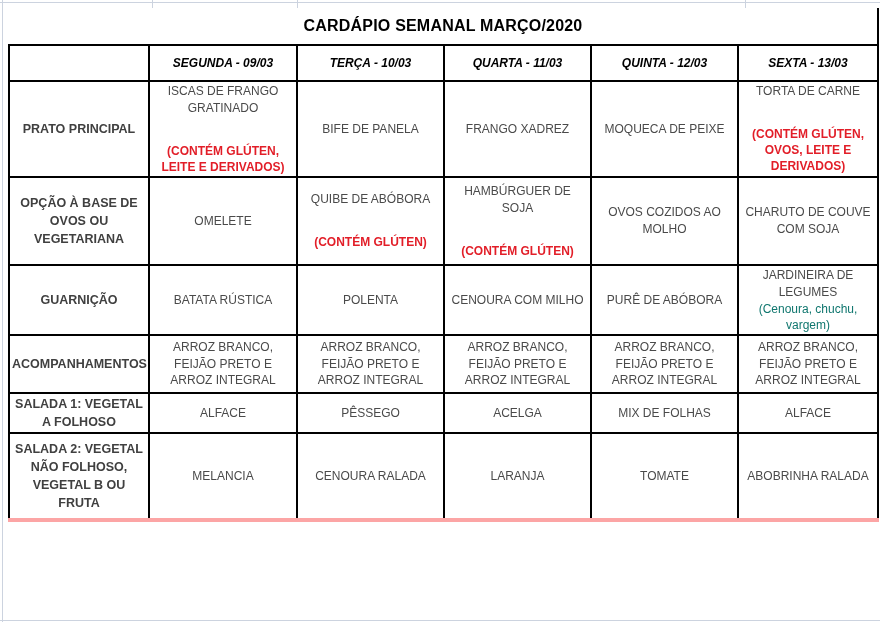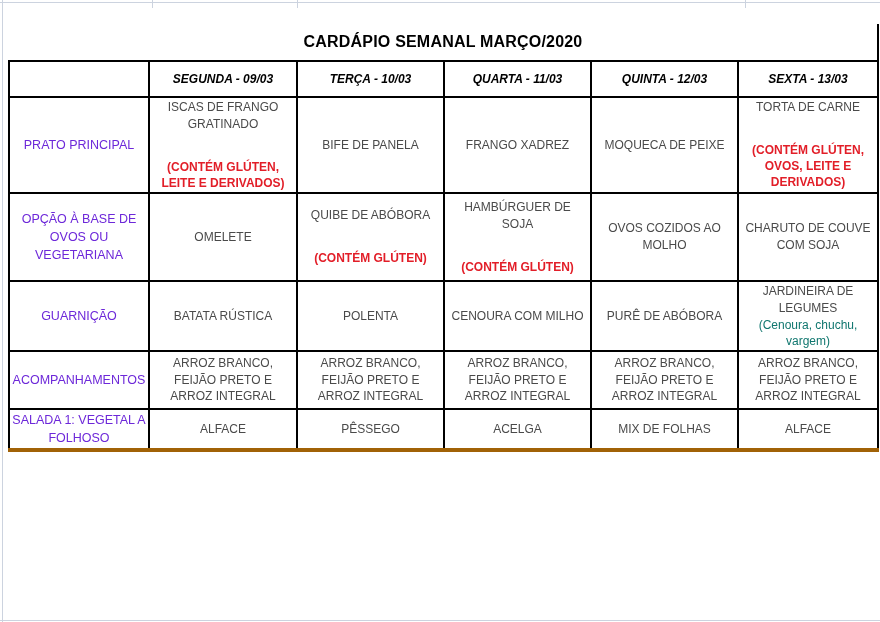--- a/index.html
+++ b/index.html
@@ -17,25 +17,25 @@
   
   .gl{position:absolute;background:#ccd3df;}
   .gl-top{left:0;top:2px;width:880px;height:1px;}
   .gl-left{left:2px;top:0;width:1px;height:622px;}
   .gl-bottom{left:0;top:620px;width:880px;height:1px;}
   .gl-t1{left:152px;top:0;width:1px;height:8px;}
   .gl-t2{left:297px;top:0;width:1px;height:8px;}
   .gl-t3{left:745px;top:0;width:1px;height:8px;}
 
   table.menu{
-    position:absolute;left:8px;top:24px;
+    position:absolute;left:8px;top:8px;
     width:869px;
     border-collapse:collapse;
     table-layout:fixed;
-    border-bottom:4px solid #a16207;
+    border-bottom:4px solid #fca5a5;
   }
   col.c0{width:140px;}
   col.c1{width:148px;}
   col.c2,col.c3,col.c4{width:147px;}
   col.c5{width:140px;}
 
   td,th{
     border:2px solid #000;
     text-align:center;
     vertical-align:middle;
@@ -54,22 +54,22 @@
   }
   tr.header-row{height:36px;}
   tr.header-row th{
     font-size:12px;
     font-weight:bold;
     color:#000;
     font-style:italic;
   }
   th.rowlabel{
     font-size:12.5px;
-    font-weight:normal;
-    color:#6d28d9;
+    font-weight:bold;
+    color:#404040;
     line-height:1.45;
     padding:1px 2px;
   }
   td.cell{
     font-size:12px;
     color:#4a4a4a;
     line-height:1.4;
   }
   .allergen{
     color:#e21e28;
@@ -215,15 +215,33 @@
           <td class="cell">
             <div class="main">ACELGA</div>
           </td>
           <td class="cell">
             <div class="main">MIX DE FOLHAS</div>
           </td>
           <td class="cell">
             <div class="main">ALFACE</div>
           </td>
         </tr>
+        <tr>
+          <th class="rowlabel">SALADA 2: VEGETAL NÃO FOLHOSO, VEGETAL B OU FRUTA</th>
+          <td class="cell">
+            <div class="main">MELANCIA</div>
+          </td>
+          <td class="cell">
+            <div class="main">CENOURA RALADA</div>
+          </td>
+          <td class="cell">
+            <div class="main">LARANJA</div>
+          </td>
+          <td class="cell">
+            <div class="main">TOMATE</div>
+          </td>
+          <td class="cell">
+            <div class="main">ABOBRINHA RALADA</div>
+          </td>
+        </tr>
       </tbody>
   </table>
 </div>
 
 </body></html>

